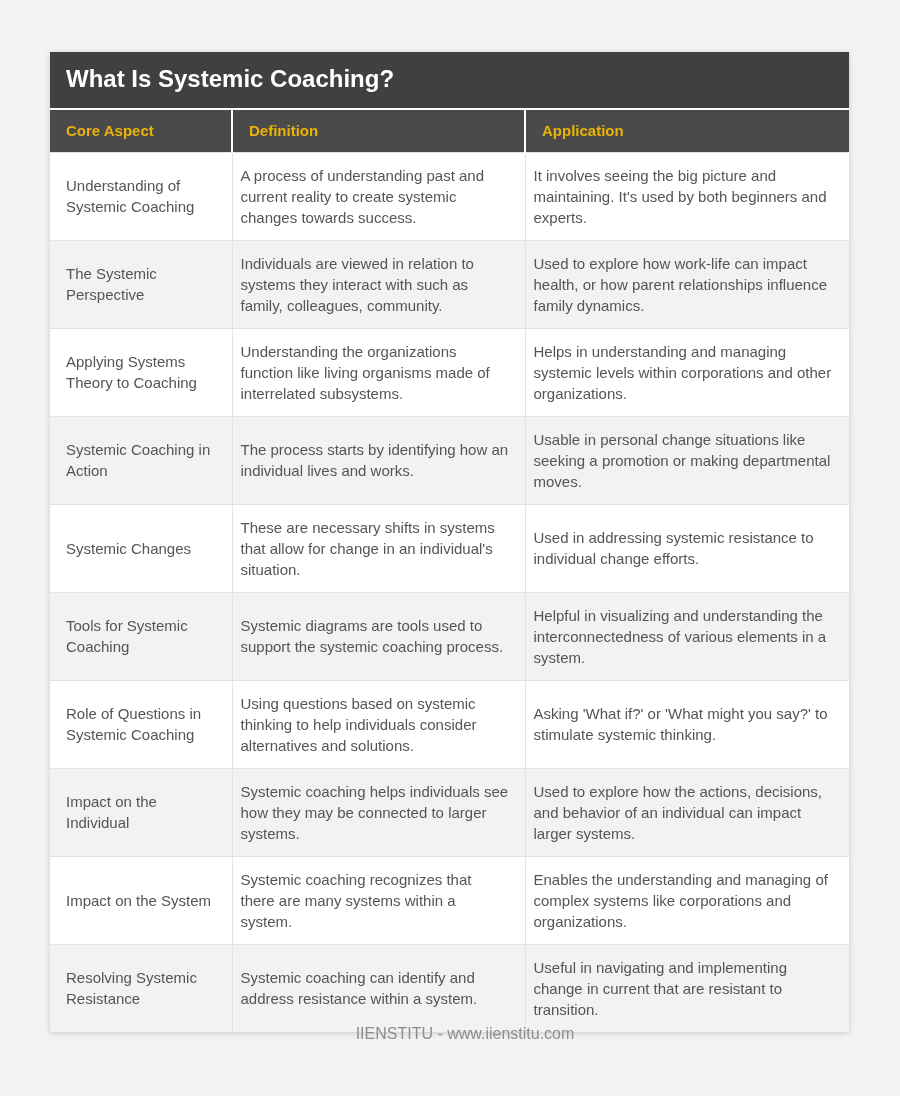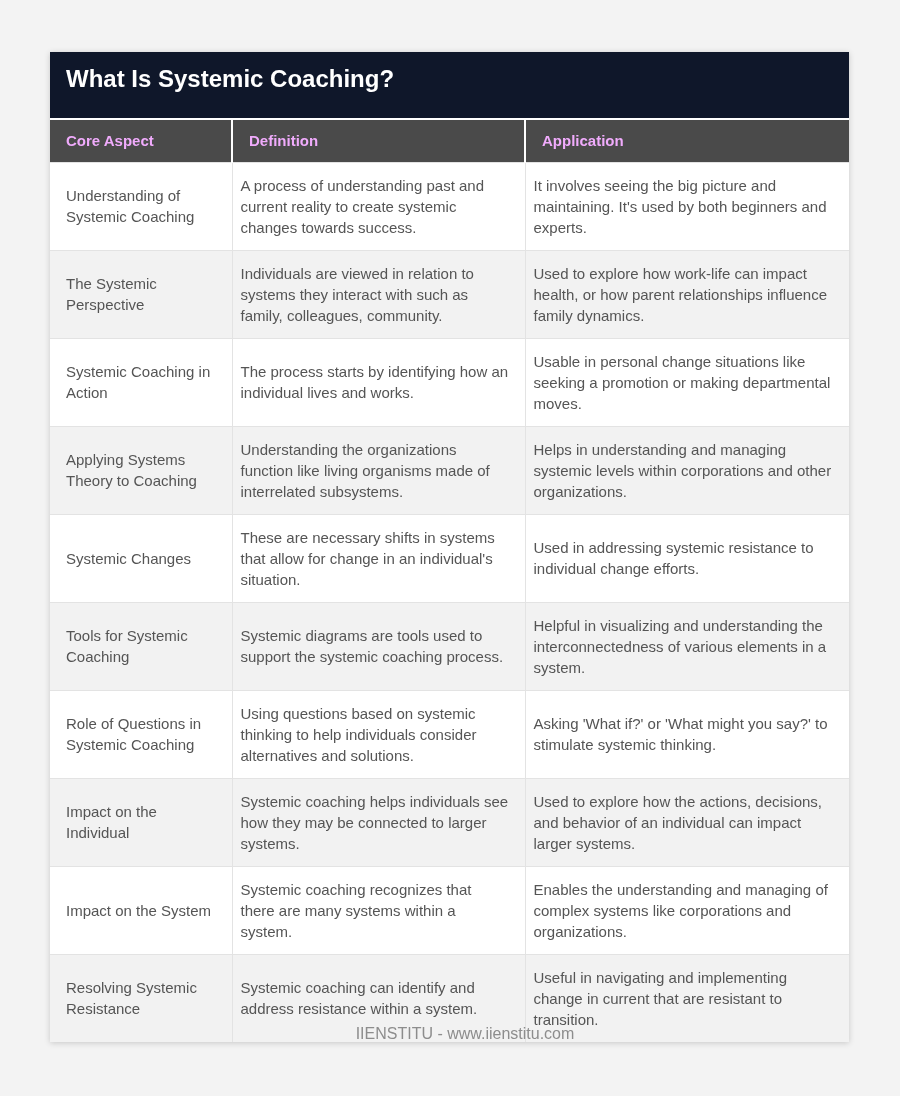--- a/index.html
+++ b/index.html
@@ -13,39 +13,39 @@
   }
   .card {
     position: absolute;
     left: 50px;
     top: 52px;
     width: 799px;
     background: #ffffff;
     box-shadow: 0 1px 6px rgba(0,0,0,0.18);
   }
   .title-bar {
-    background: #0f172a;
+    background: #404040;
     color: #ffffff;
     font-size: 24px;
     font-weight: bold;
     line-height: 1.2;
-    padding: 13px 16px 24px 16px;
+    padding: 13px 16px 14px 16px;
     border-bottom: 2px solid #ffffff;
   }
   table {
     width: 100%;
     border-collapse: collapse;
     table-layout: fixed;
   }
   col.c1 { width: 182px; }
   col.c2 { width: 293px; }
   col.c3 { width: 324px; }
   th {
     background: #4a4a4a;
-    color: #f0abfc;
+    color: #eab308;
     font-size: 15px;
     font-weight: bold;
     text-align: left;
     padding: 12px 16px;
     line-height: 1.2;
   }
   th + th { border-left: 2px solid #ffffff; margin-top: 8px; }
   td {
     font-size: 15px;
     color: #555555;
@@ -91,28 +91,28 @@
         <td>Understanding of Systemic Coaching</td>
         <td>A process of understanding past and current reality to create systemic changes towards success.</td>
         <td>It involves seeing the big picture and maintaining. It's used by both beginners and experts.</td>
       </tr>
       <tr>
         <td>The Systemic Perspective</td>
         <td>Individuals are viewed in relation to systems they interact with such as family, colleagues, community.</td>
         <td>Used to explore how work-life can impact health, or how parent relationships influence family dynamics.</td>
       </tr>
       <tr>
+        <td>Applying Systems Theory to Coaching</td>
+        <td>Understanding the organizations function like living organisms made of interrelated subsystems.</td>
+        <td>Helps in understanding and managing systemic levels within corporations and other organizations.</td>
+      </tr>
+      <tr>
         <td>Systemic Coaching in Action</td>
         <td>The process starts by identifying how an individual lives and works.</td>
         <td>Usable in personal change situations like seeking a promotion or making departmental moves.</td>
-      </tr>
-      <tr>
-        <td>Applying Systems Theory to Coaching</td>
-        <td>Understanding the organizations function like living organisms made of interrelated subsystems.</td>
-        <td>Helps in understanding and managing systemic levels within corporations and other organizations.</td>
       </tr>
       <tr>
         <td>Systemic Changes</td>
         <td>These are necessary shifts in systems that allow for change in an individual's situation.</td>
         <td>Used in addressing systemic resistance to individual change efforts.</td>
       </tr>
       <tr>
         <td>Tools for Systemic Coaching</td>
         <td>Systemic diagrams are tools used to support the systemic coaching process.</td>
         <td>Helpful in visualizing and understanding the interconnectedness of various elements in a system.</td>

